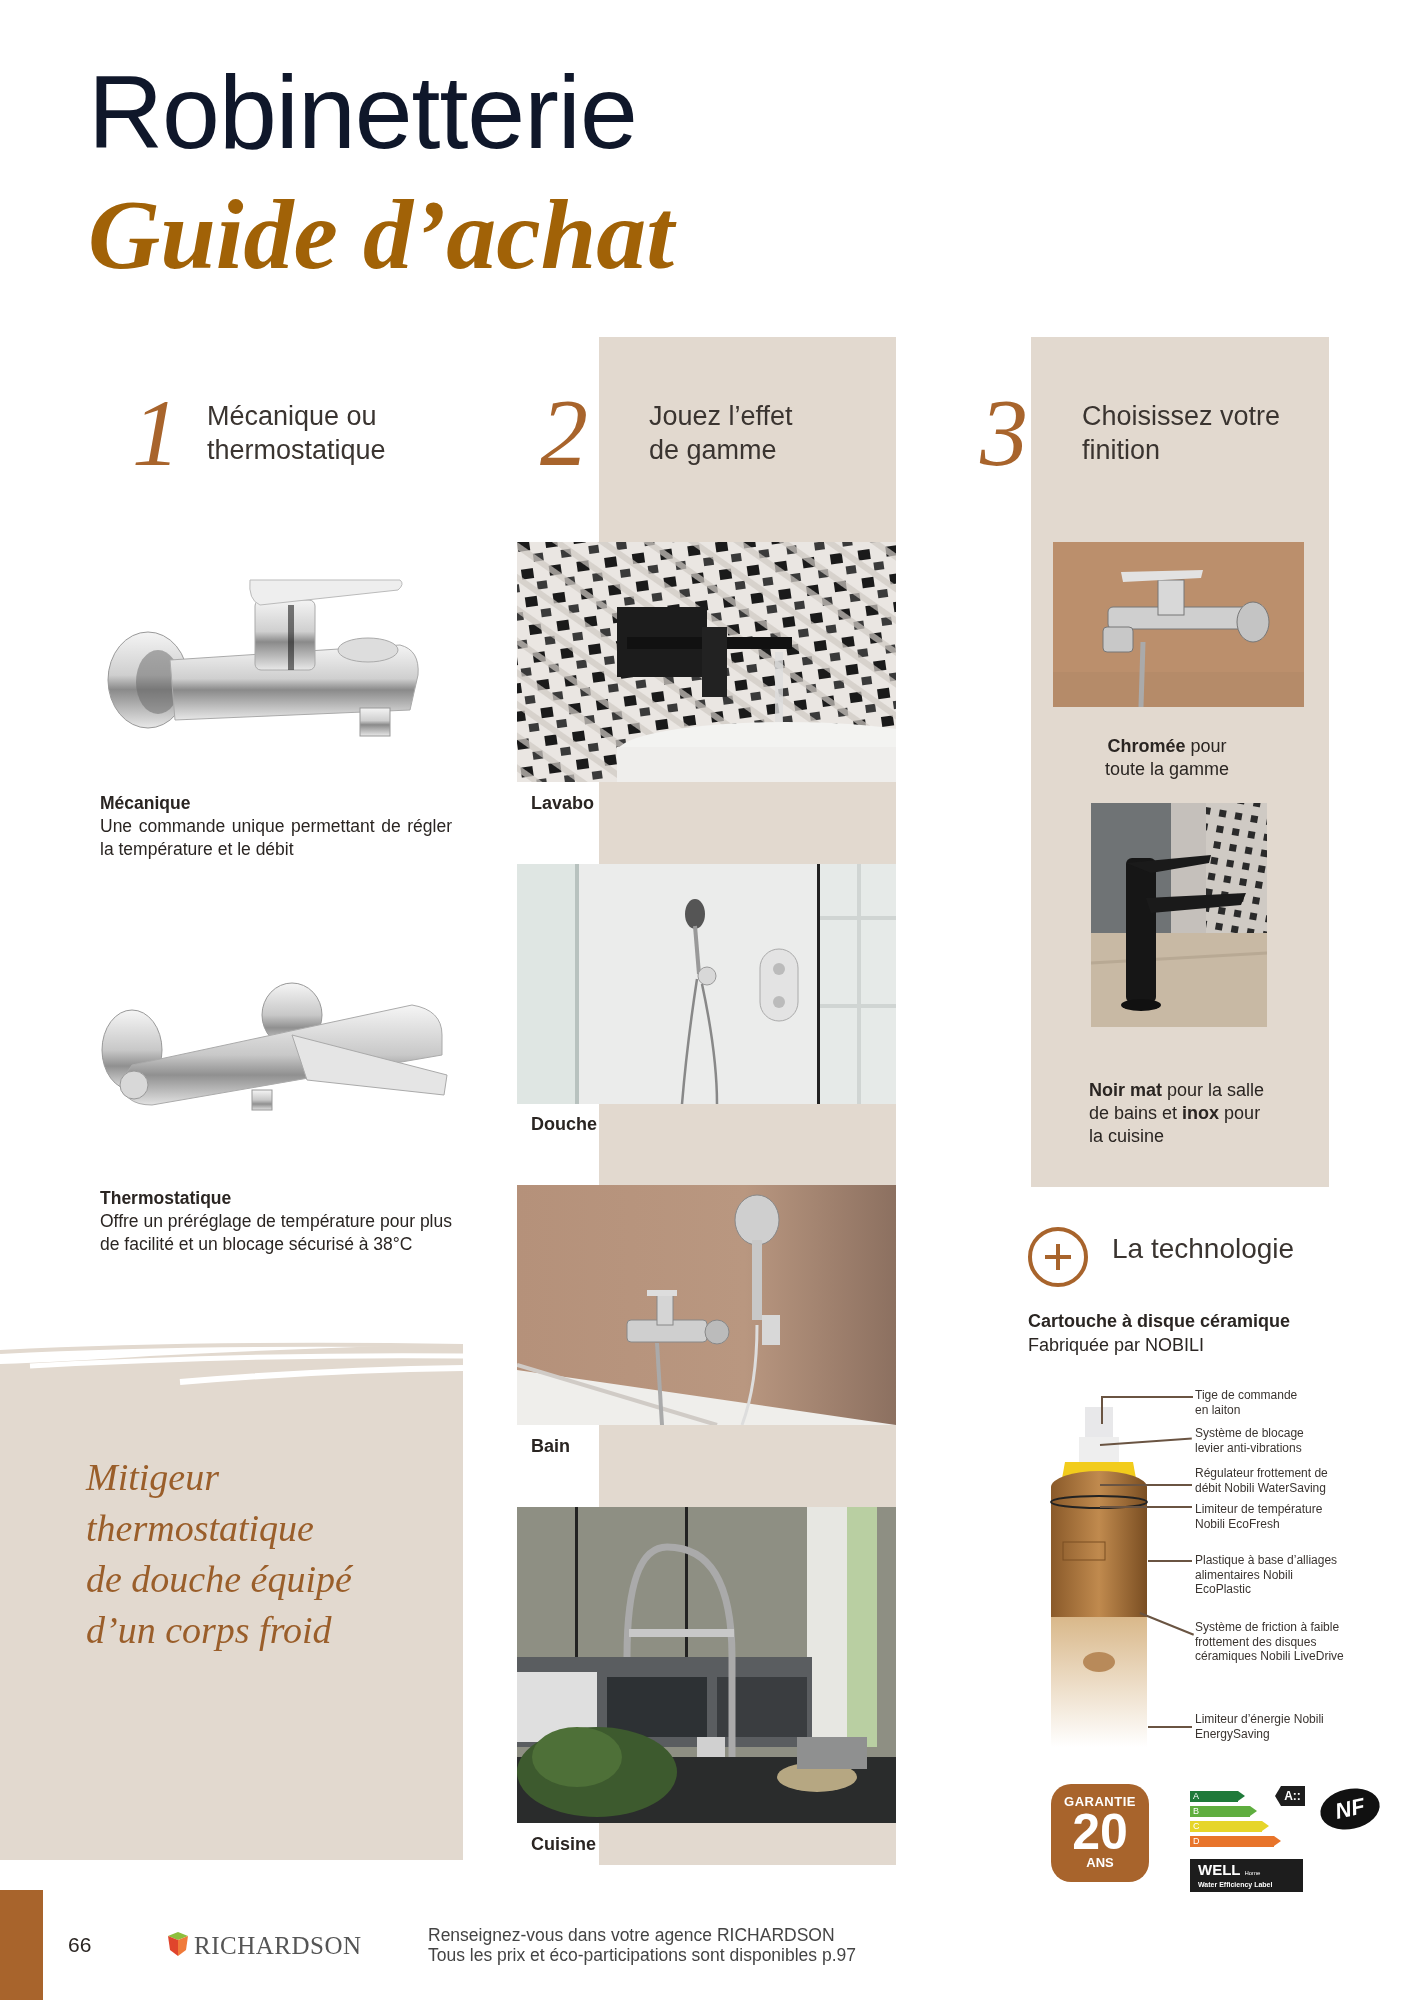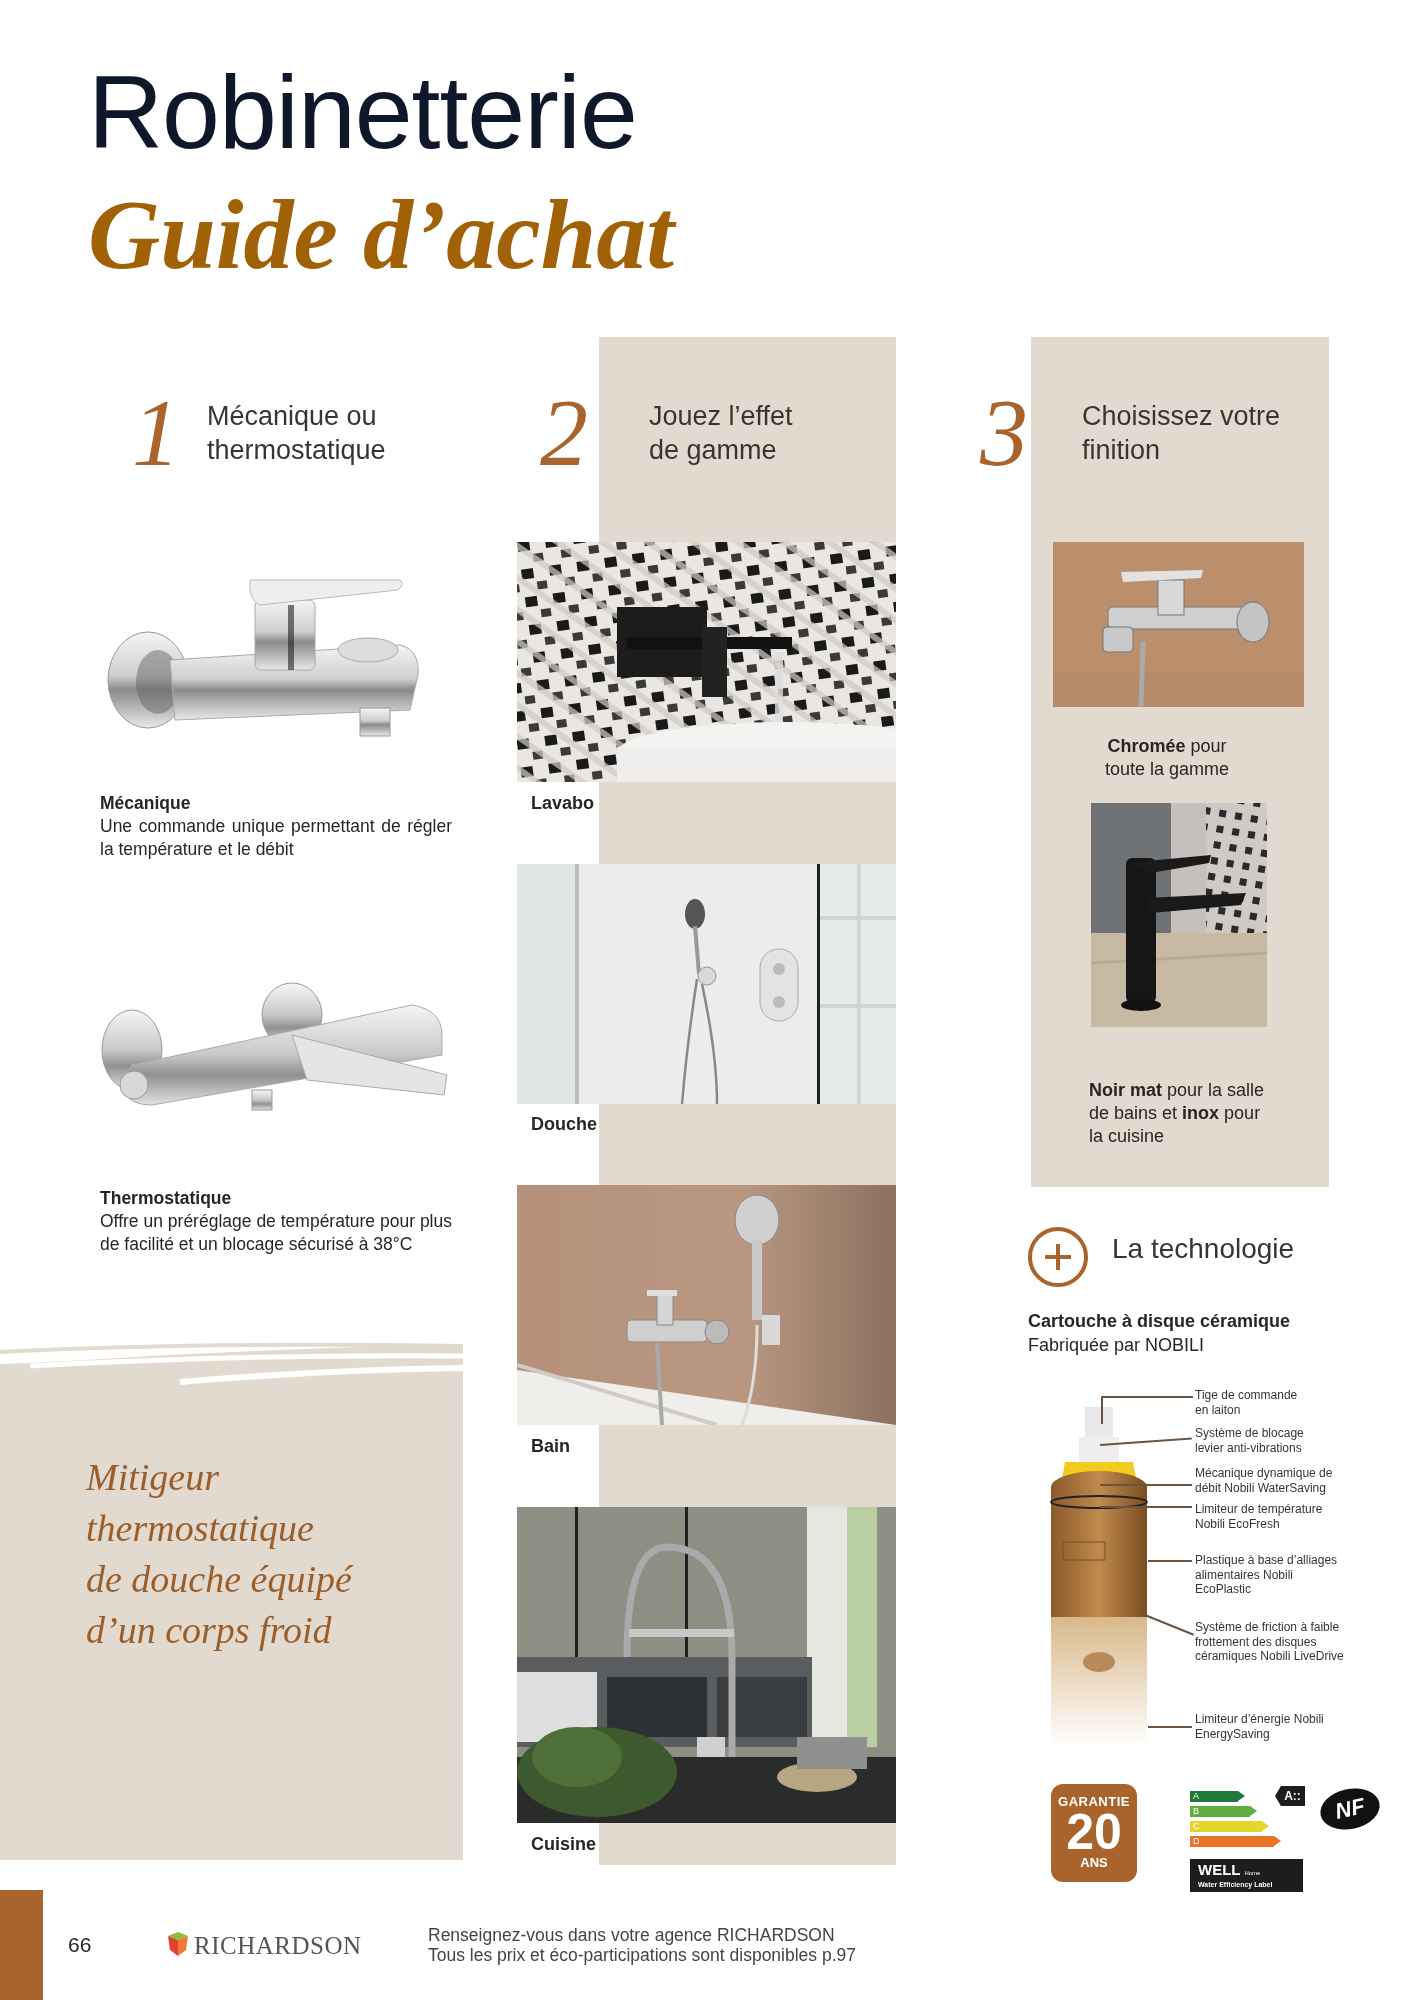--- a/index.html
+++ b/index.html
@@ -66,21 +66,21 @@
   .tech-title { left: 1112px; top: 1233px; font-size: 28px; color: #3a3430; font-weight: 300; }
   .tech-sub { left: 1028px; top: 1309px; font-size: 18px; line-height: 24px; color: #2a2522; }
   .tech-sub b { font-weight: bold; }
 
   
   .cartridge { left: 1043px; top: 1392px; width: 110px; height: 360px; }
   .callout-line { position: absolute; height: 1.5px; background: #6a5442; }
   .callout { position: absolute; font-size: 12px; line-height: 14.5px; color: #3a3430; }
 
   
-  .badge-garantie { left: 1051px; top: 1784px; width: 86px; height: 98px; background: #a8642c; border-radius: 12px; color: #fff; text-align: center; }
+  .badge-garantie { left: 1051px; top: 1784px; width: 98px; height: 98px; background: #a8642c; border-radius: 20px; color: #fff; text-align: center; }
   .badge-garantie .g1 { font-size: 13px; font-weight: bold; margin-top: 10px; letter-spacing: 0.5px; }
   .badge-garantie .g2 { font-size: 50px; font-weight: bold; line-height: 46px; }
   .badge-garantie .g3 { font-size: 13px; font-weight: bold; }
   .energy { left: 1190px; top: 1791px; width: 115px; }
   .ebar { height: 11px; margin-bottom: 4px; color: #fff; font-size: 9px; line-height: 11px; padding-left: 3px; position: relative; }
   .ebar::after { content: ""; position: absolute; right: -7px; top: 0; border-left: 7px solid; border-top: 5.5px solid transparent; border-bottom: 5.5px solid transparent; border-left-color: inherit; }
   .well { left: 1190px; top: 1859px; width: 113px; height: 33px; background: #1d1d1d; color: #fff; padding: 3px 8px; }
   .well .w1 { font-size: 15px; font-weight: bold; line-height: 16px; }
   .well .w1 small { font-size: 6px; font-weight: normal; }
   .well .w2 { font-size: 7px; font-weight: bold; }
@@ -365,21 +365,21 @@
 </div>
 
 <div class="callout-line" style="left:1100px; top:1444px; width:92px; transform:rotate(-4deg); transform-origin:left;"></div>
 <div class="callout" style="left:1195px; top:1426px;">
   <div>Système de blocage</div>
   <div>levier anti-vibrations</div>
 </div>
 
 <div class="callout-line" style="left:1100px; top:1484px; width:92px;"></div>
 <div class="callout" style="left:1195px; top:1466px;">
-  <div>Mécanique dynamique de</div>
+  <div>Régulateur frottement de</div>
   <div>débit Nobili WaterSaving</div>
 </div>
 
 <div class="callout-line" style="left:1100px; top:1506px; width:92px;"></div>
 <div class="callout" style="left:1195px; top:1502px;">
   <div>Limiteur de température</div>
   <div>Nobili EcoFresh</div>
 </div>
 
 <div class="callout-line" style="left:1148px; top:1560px; width:44px;"></div>

